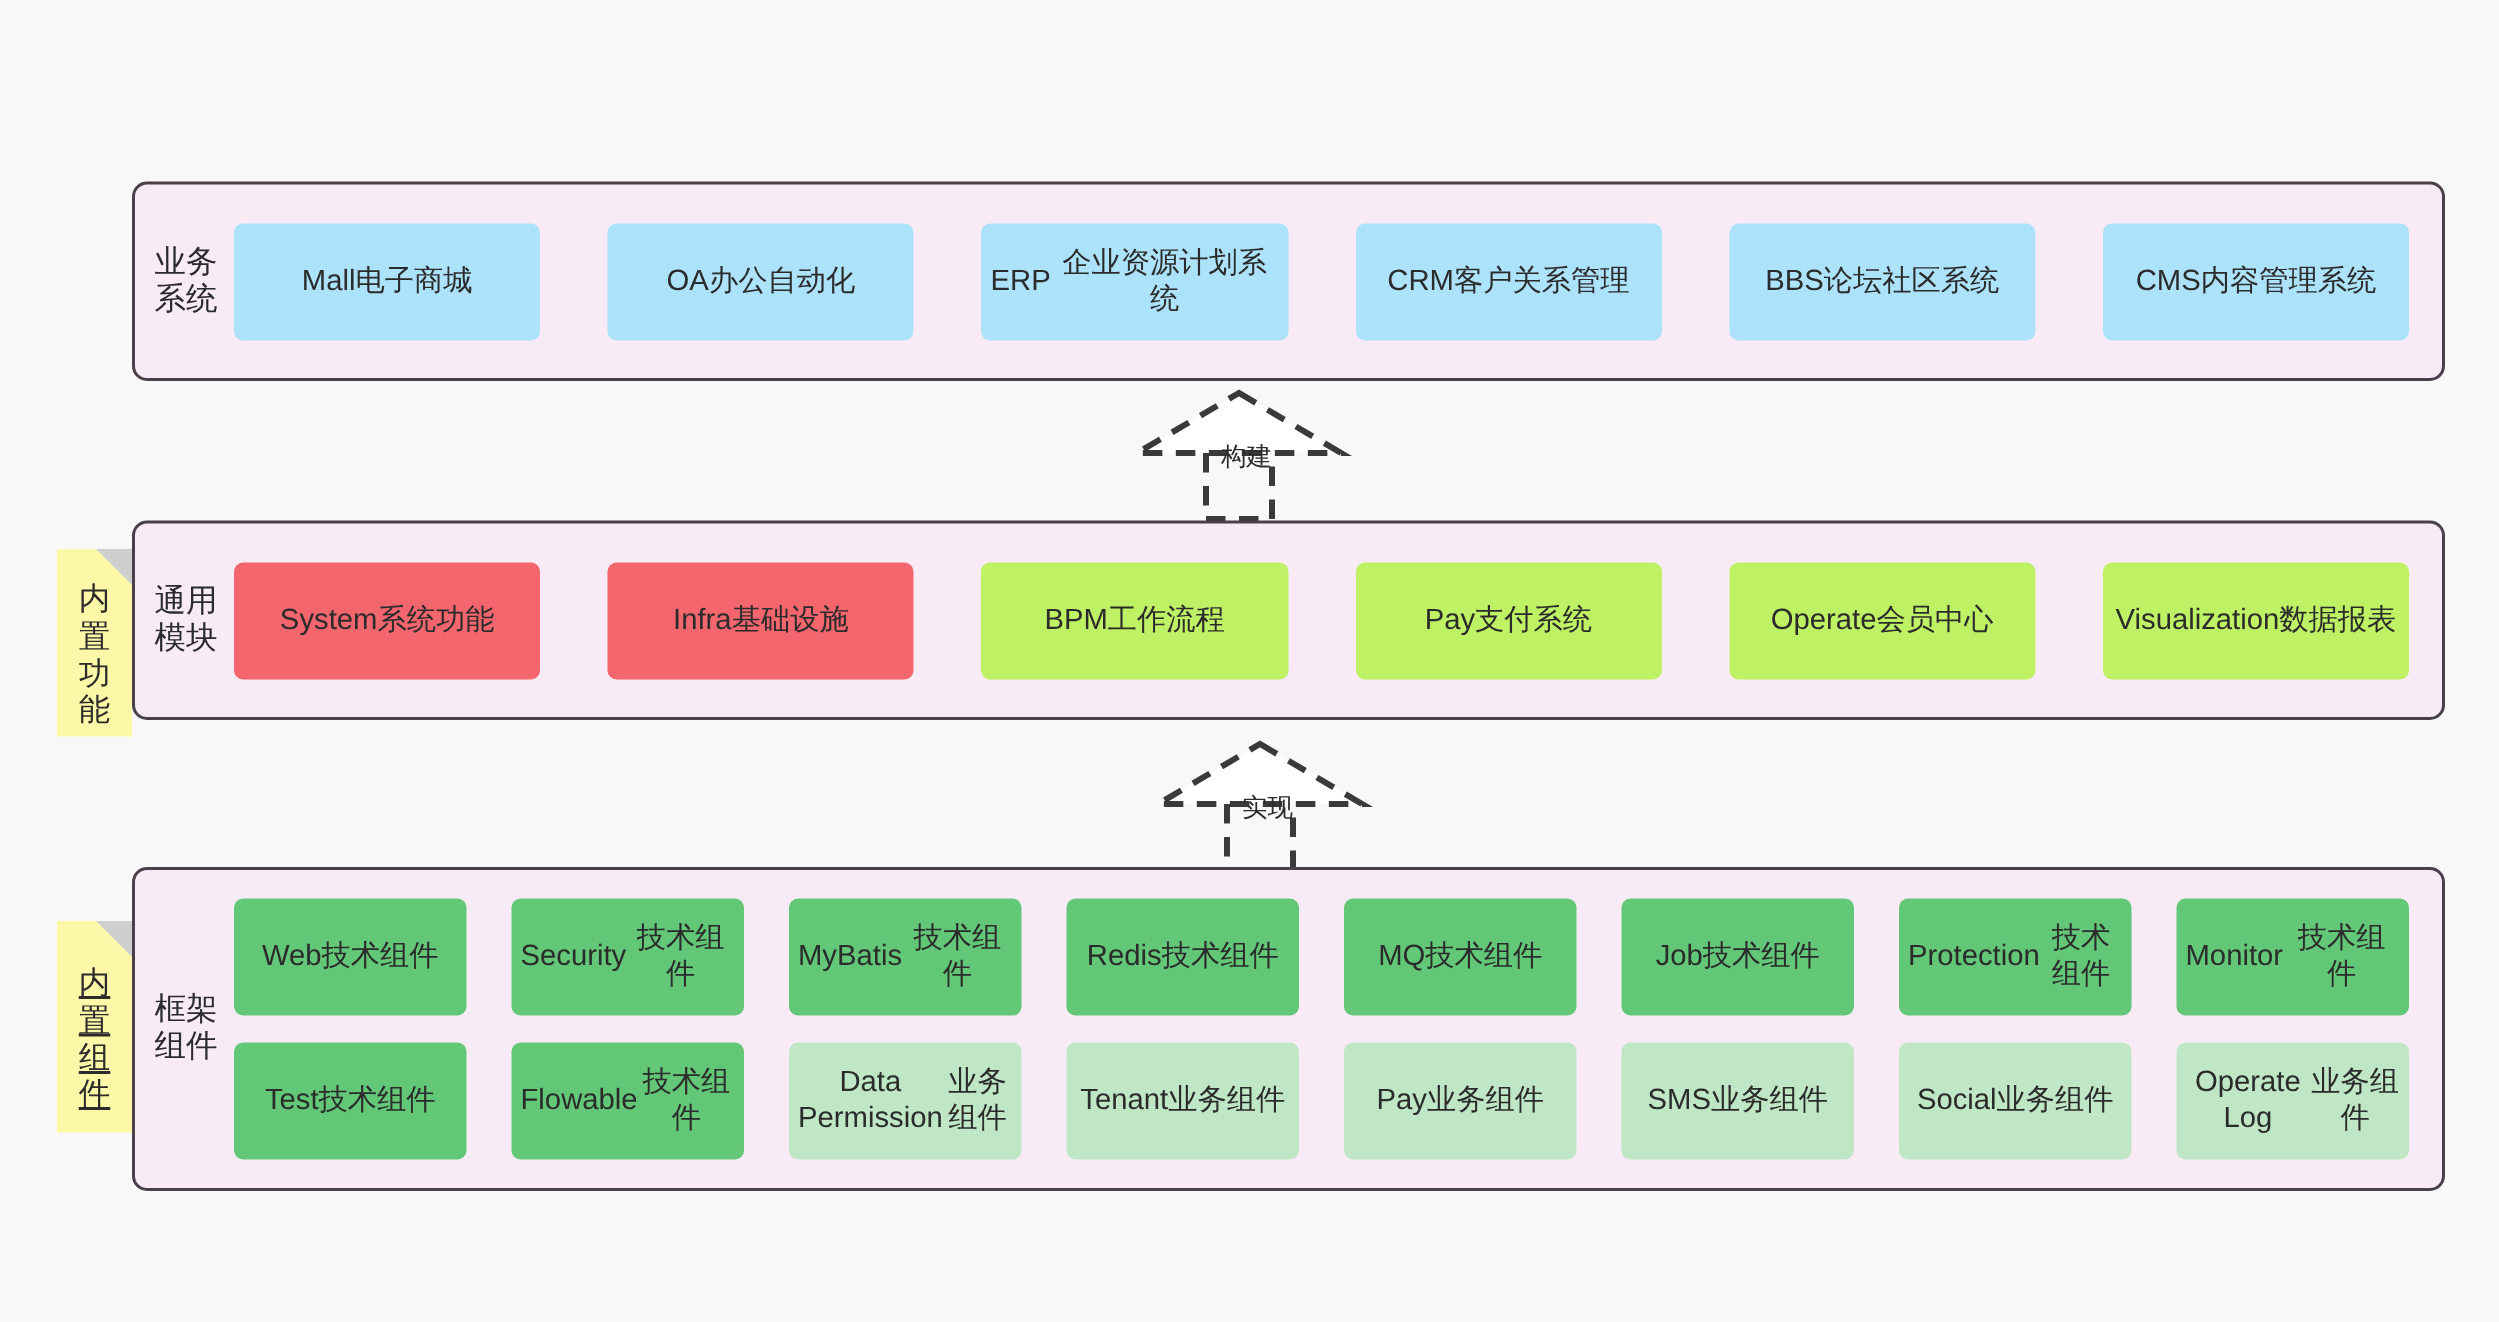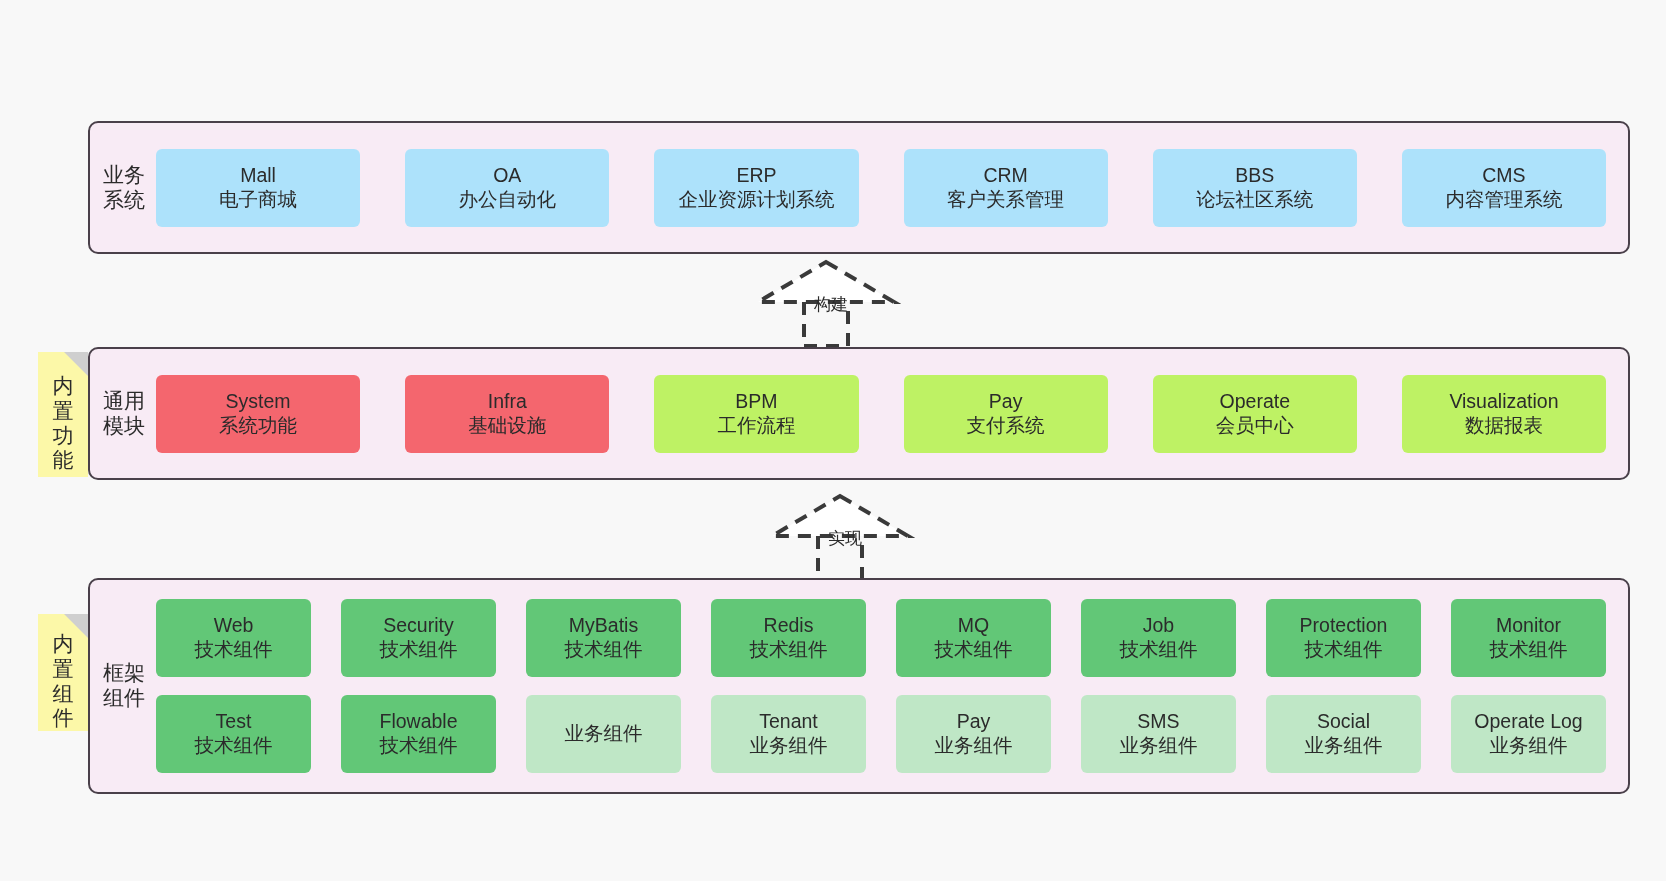--- a/index.html
+++ b/index.html
@@ -32,21 +32,21 @@
     word-break: break-all;
     writing-mode: horizontal-tb;
   }
   .layer-body { flex: 1 1 auto; display: flex; flex-direction: column; height: 100%; justify-content: center; }
   .row { display: flex; align-items: stretch; }
 
   .cell {
     flex: 1 1 0;
     border-radius: 6px;
     display: flex;
-    flex-direction: column;
+    flex-direction: row;
     align-items: center;
     justify-content: center;
     text-align: center;
     color: #2b2b2b;
     line-height: 1.22;
     padding: 4px 6px;
   }
   .cell .l1 { font-size: 19.5px; }
   .cell .l2 { font-size: 19.5px; }
 
@@ -131,21 +131,21 @@
   <div class="arrow" style="left:756px; top:256px; width:150px; height:92px;">
     <svg width="150" height="92" viewBox="0 0 150 92">
 
       <path d="M 70 6 L 138 46 L 2 46 Z" fill="#ffffff" stroke="#3a3a3a" stroke-width="4" stroke-dasharray="13 9" stroke-linejoin="miter"></path>
 
       <path d="M 48 46 L 48 90 L 92 90 L 92 46" fill="none" stroke="#3a3a3a" stroke-width="4" stroke-dasharray="13 9"></path>
     </svg>
     <span class="arrow-label" style="left:58px; top:37px;">构建</span>
   </div>
 
-  <div class="note" style="left:38px; top:352px; width:50px; height:125px;">
+  <div class="note" style="left:38px; top:366px; width:50px; height:125px;">
     <div class="fold"></div>
     <span class="txt">内置功能</span>
   </div>
 
   <div class="layer" id="layer-common" style="left:88px; top:347px; width:1542px; height:133px;">
     <div class="layer-title">通用模块</div>
     <div class="layer-body">
       <div class="row" style="gap:45px; padding:0 22px 0 10px; height:78px;">
         <div class="cell c-red">
           <span class="l1">System</span>
@@ -176,21 +176,21 @@
   </div>
 
   <div class="arrow" style="left:770px; top:490px; width:150px; height:92px;">
     <svg width="150" height="92" viewBox="0 0 150 92">
       <path d="M 70 6 L 138 46 L 2 46 Z" fill="#ffffff" stroke="#3a3a3a" stroke-width="4" stroke-dasharray="13 9" stroke-linejoin="miter"></path>
       <path d="M 48 46 L 48 90 L 92 90 L 92 46" fill="none" stroke="#3a3a3a" stroke-width="4" stroke-dasharray="13 9"></path>
     </svg>
     <span class="arrow-label" style="left:58px; top:37px;">实现</span>
   </div>
 
-  <div class="note" style="left:38px; top:614px; width:50px; height:117px;">
+  <div class="note" style="left:38px; top:614px; width:50px; height:141px;text-decoration:underline;">
     <div class="fold"></div>
     <span class="txt">内置组件</span>
   </div>
 
   <div class="layer" id="layer-framework" style="left:88px; top:578px; width:1542px; height:216px;">
     <div class="layer-title">框架组件</div>
     <div class="layer-body" style="gap:18px;">
 
       <div class="row" style="gap:30px; padding:0 22px 0 10px; height:78px;">
         <div class="cell c-green">
@@ -230,20 +230,21 @@
       <div class="row" style="gap:30px; padding:0 22px 0 10px; height:78px;">
         <div class="cell c-green">
           <span class="l1">Test</span>
           <span class="l2">技术组件</span>
         </div>
         <div class="cell c-green">
           <span class="l1">Flowable</span>
           <span class="l2">技术组件</span>
         </div>
         <div class="cell c-lightgreen">
+          <span class="l1">Data Permission</span>
           <span class="l2">业务组件</span>
         </div>
         <div class="cell c-lightgreen">
           <span class="l1">Tenant</span>
           <span class="l2">业务组件</span>
         </div>
         <div class="cell c-lightgreen">
           <span class="l1">Pay</span>
           <span class="l2">业务组件</span>
         </div>

